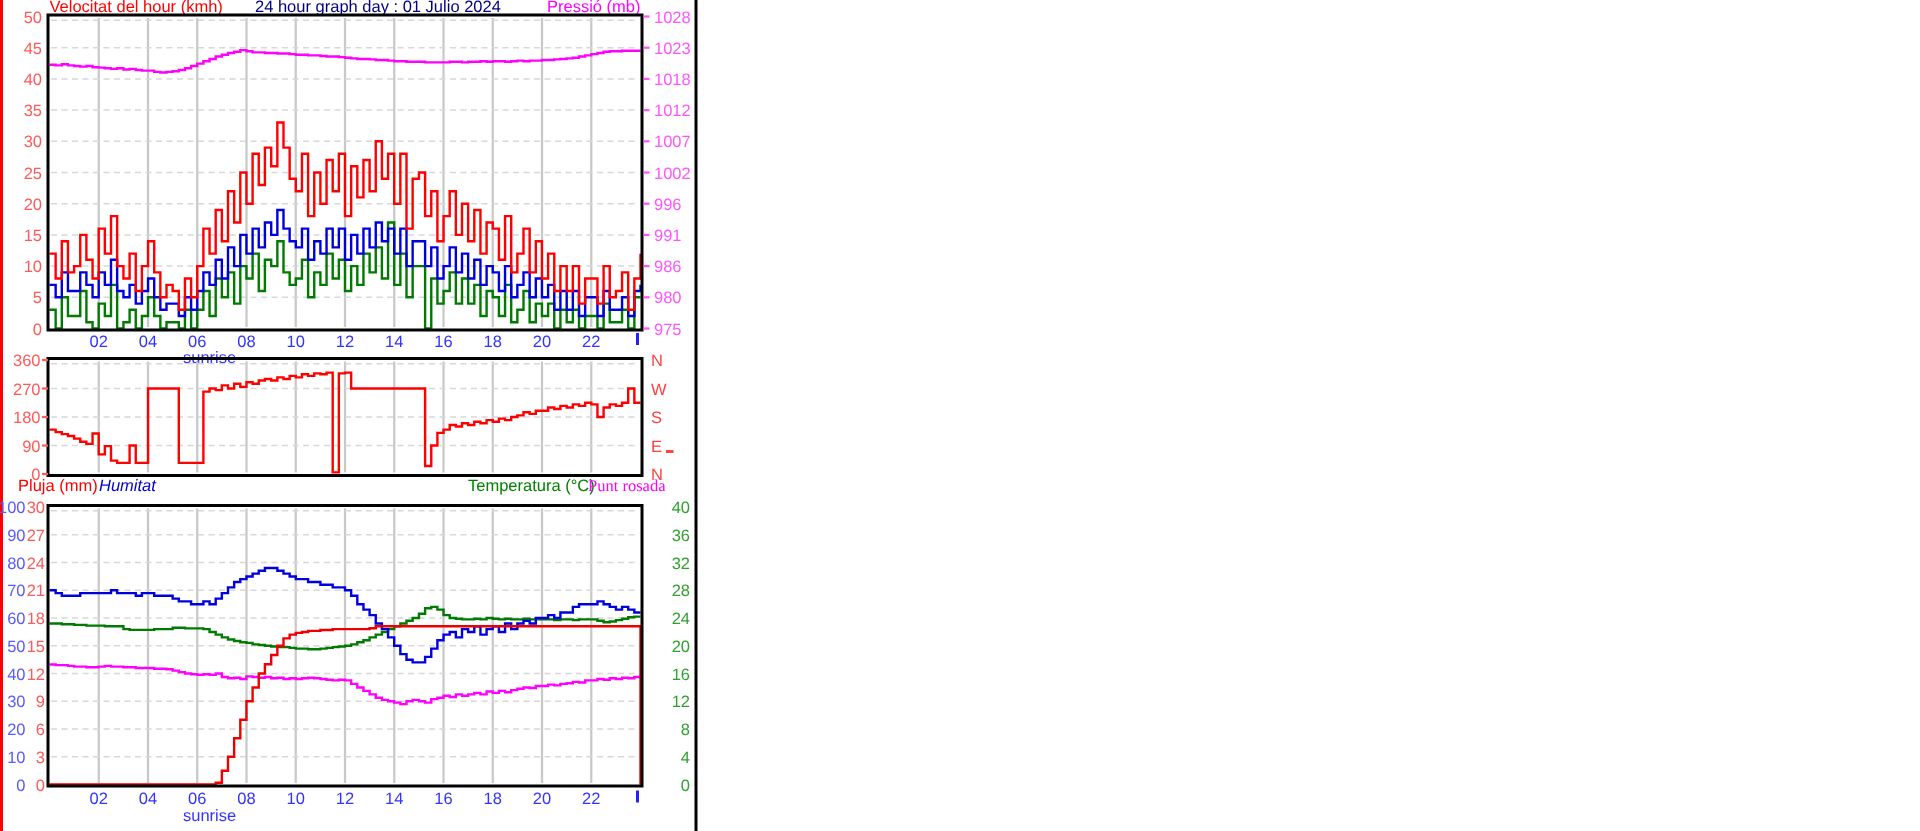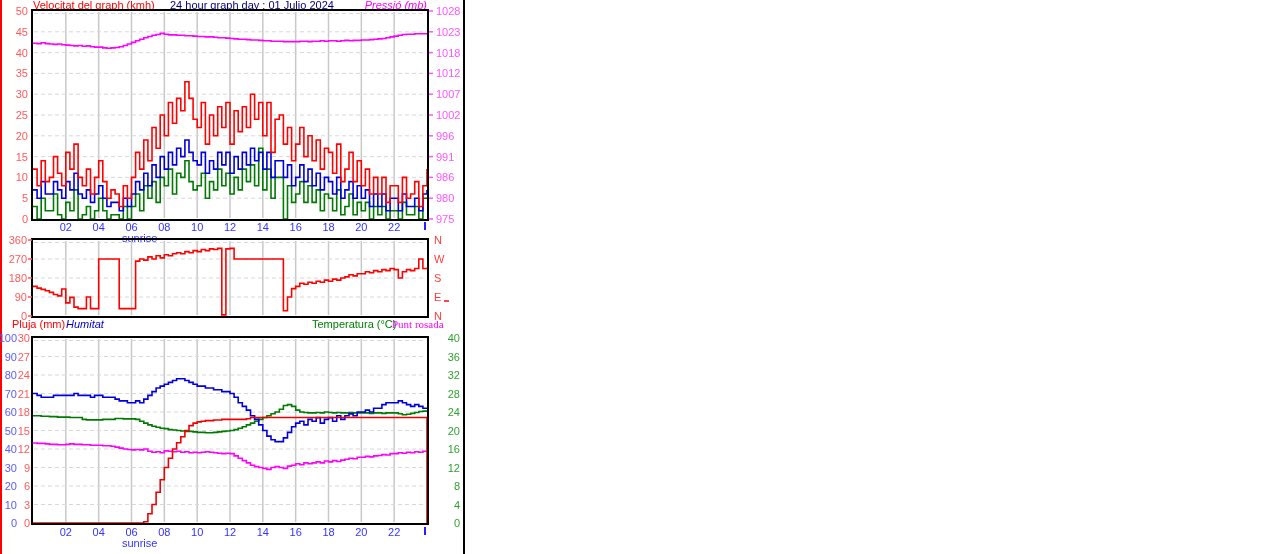--- a/index.html
+++ b/index.html
@@ -12,23 +12,23 @@
   #charts{position:absolute;left:0;top:0;}
   text{font-family:"Liberation Sans",sans-serif;font-size:11px;}
 </style>
 </head>
 <body>
 
 <div class="screen">
   <div class="vline red"></div>
   <div class="vline black"></div>
 
-  <div class="hdr" style="left:33px;top:0;color:#ff0000;">Velocitat del graph (kmh)</div>
+  <div class="hdr" style="left:33px;top:0;color:#ff0000;">Velocitat del hour (kmh)</div>
   <div class="hdr" style="left:170px;top:0;width:158px;text-align:center;color:#000080;">24 hour graph day : 01 Julio 2024</div>
-  <div class="hdr" style="left:330px;top:0;width:97px;text-align:right;color:#ff00ff;font-style:italic;">Pressió (mb)</div>
+  <div class="hdr" style="left:330px;top:0;width:97px;text-align:right;color:#ff00ff;">Pressió (mb)</div>
 
   <div class="lgd" style="left:12px;top:319px;color:#ff0000;">Pluja (mm)</div>
   <div class="lgd" style="left:66px;top:319px;color:#0000cc;font-style:italic;">Humitat</div>
   <div class="lgd" style="left:312px;top:319px;color:#008000;">Temperatura (°C)</div>
   <div class="lgd" style="left:392px;top:319px;color:#ff00ff;font-family:Liberation Serif, serif;">Punt rosada</div>
 
   <svg id="charts" width="464" height="554">
       <g>
         <line x1="65.83333333333333" y1="12" x2="65.83333333333333" y2="218" stroke="#c8c8c8" stroke-width="1.5"></line>
         <line x1="98.66666666666666" y1="12" x2="98.66666666666666" y2="218" stroke="#c8c8c8" stroke-width="1.5"></line>

